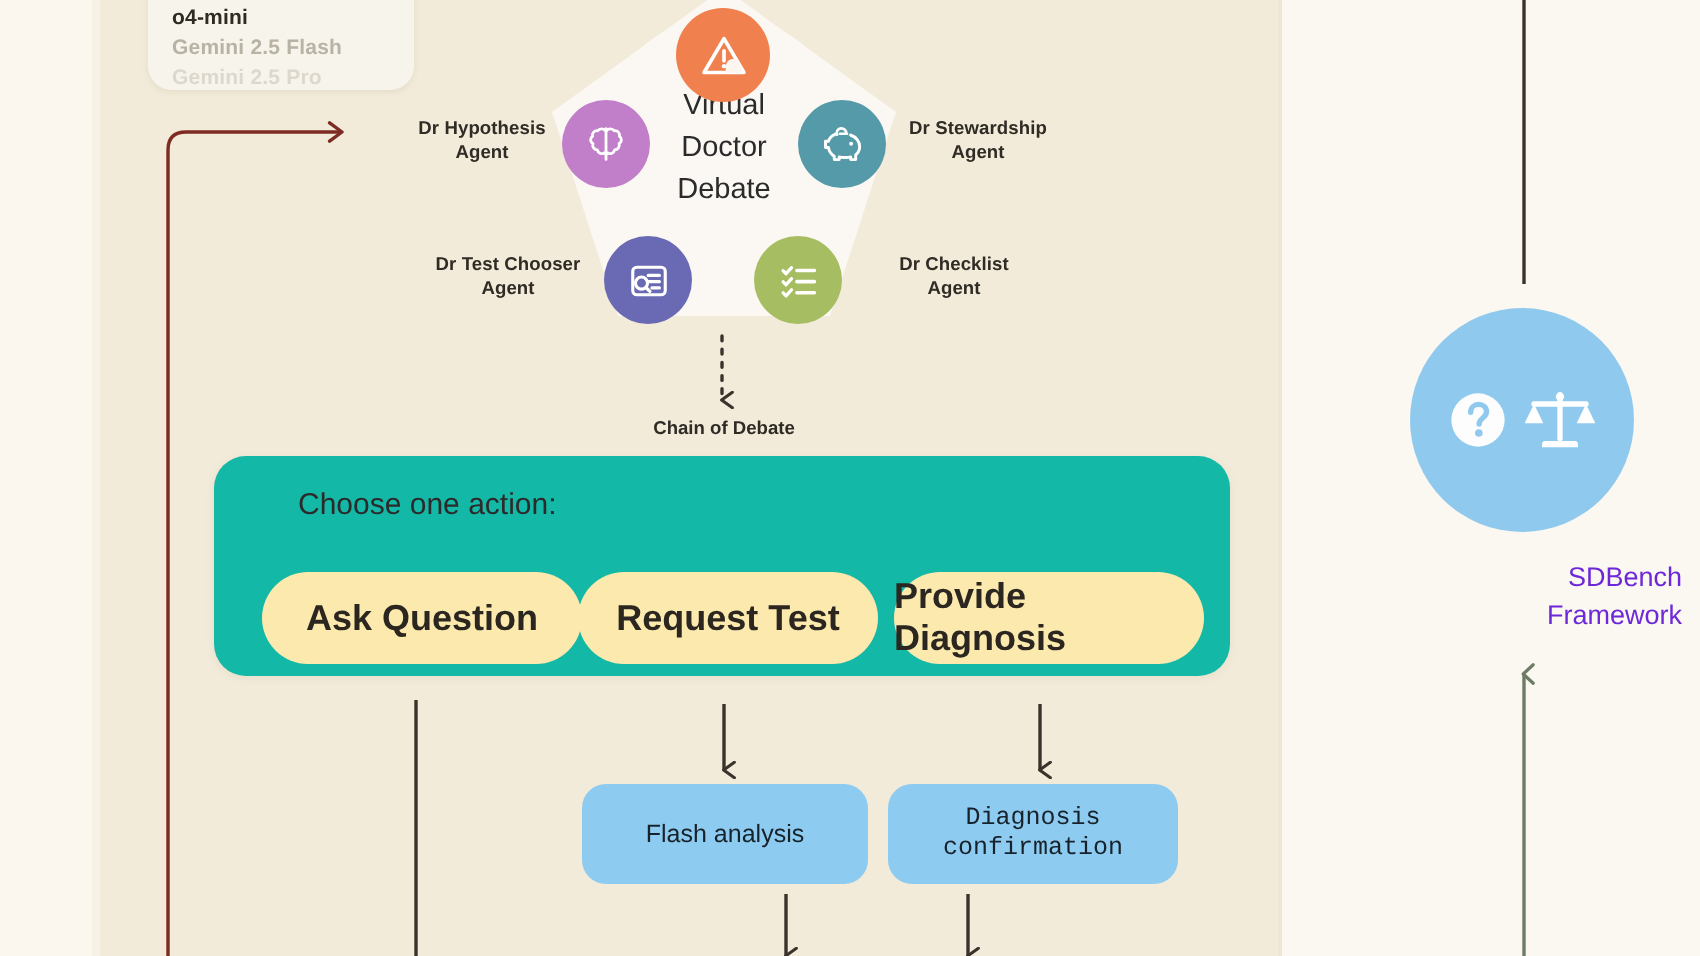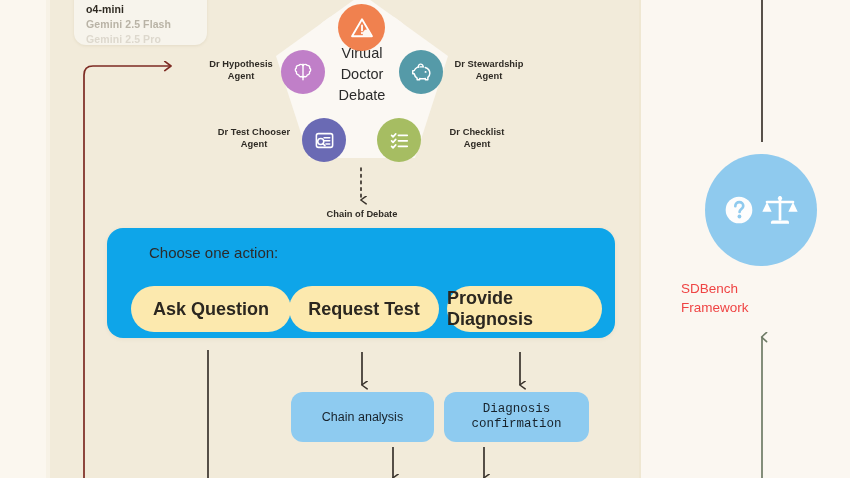--- a/index.html
+++ b/index.html
@@ -49,21 +49,21 @@
 
   
   .cod-label{
     position:absolute;left:302px;top:209px;width:120px;text-align:center;
     font-size:9.3px;font-weight:bold;color:#2f2b25;
   }
 
   
   .action-card{
     position:absolute;left:107px;top:228px;width:508px;height:110px;
-    background:#0ea5e9;border-radius:16px;
+    background:#14b8a6;border-radius:16px;
     box-shadow:0 1px 4px rgba(150,130,90,.10);
   }
   .action-card h2{
     margin:0;position:absolute;left:42px;top:16px;
     font-size:15px;font-weight:normal;color:#2b2b2b;
   }
   .pill{
     position:absolute;top:58px;height:46px;border-radius:23px;
     background:#fce9ae;display:flex;align-items:center;justify-content:center;
     font-size:18px;font-weight:bold;color:#2b2720;
@@ -81,22 +81,22 @@
   .bluebox.b0{left:291px;top:392px;width:143px;}
   .bluebox.b1{left:444px;top:392px;width:145px;font-family:Liberation Mono, monospace;}
 
   
   .sdb-circle{
     position:absolute;left:705px;top:154px;width:112px;height:112px;
     border-radius:50%;background:#8fcaee;
     display:flex;align-items:center;justify-content:center;gap:4px;
   }
   .sdb-label{
-    position:absolute;left:681px;top:279px;width:160px;text-align:left;
-    font-size:13.5px;line-height:19px;color:#ef4444;
+    position:absolute;left:681px;top:279px;width:160px;text-align:right;
+    font-size:13.5px;line-height:19px;color:#6d28d9;
   }
 </style>
 </head>
 <body>
 
 <div id="stage">
 
   <div class="panel-left-edge"></div>
   <div class="panel-left"></div>
   <div class="panel-divider"></div>
@@ -222,21 +222,21 @@
   <div class="cod-label">Chain of Debate</div>
 
   <div class="action-card">
     <h2>Choose one action:</h2>
     <div class="pill p0">Ask Question</div>
     <div class="pill p2">Provide Diagnosis</div>
     <div class="pill p1">Request Test</div>
   </div>
 
   <div class="bluebox b0">
-    <span>Chain analysis</span>
+    <span>Flash analysis</span>
   </div>
   <div class="bluebox b1">
     <div>
       <div>Diagnosis</div>
       <div>confirmation</div>
     </div>
   </div>
 
   <div class="sdb-circle">
     <svg width="34" height="34" viewBox="0 0 24 24">

